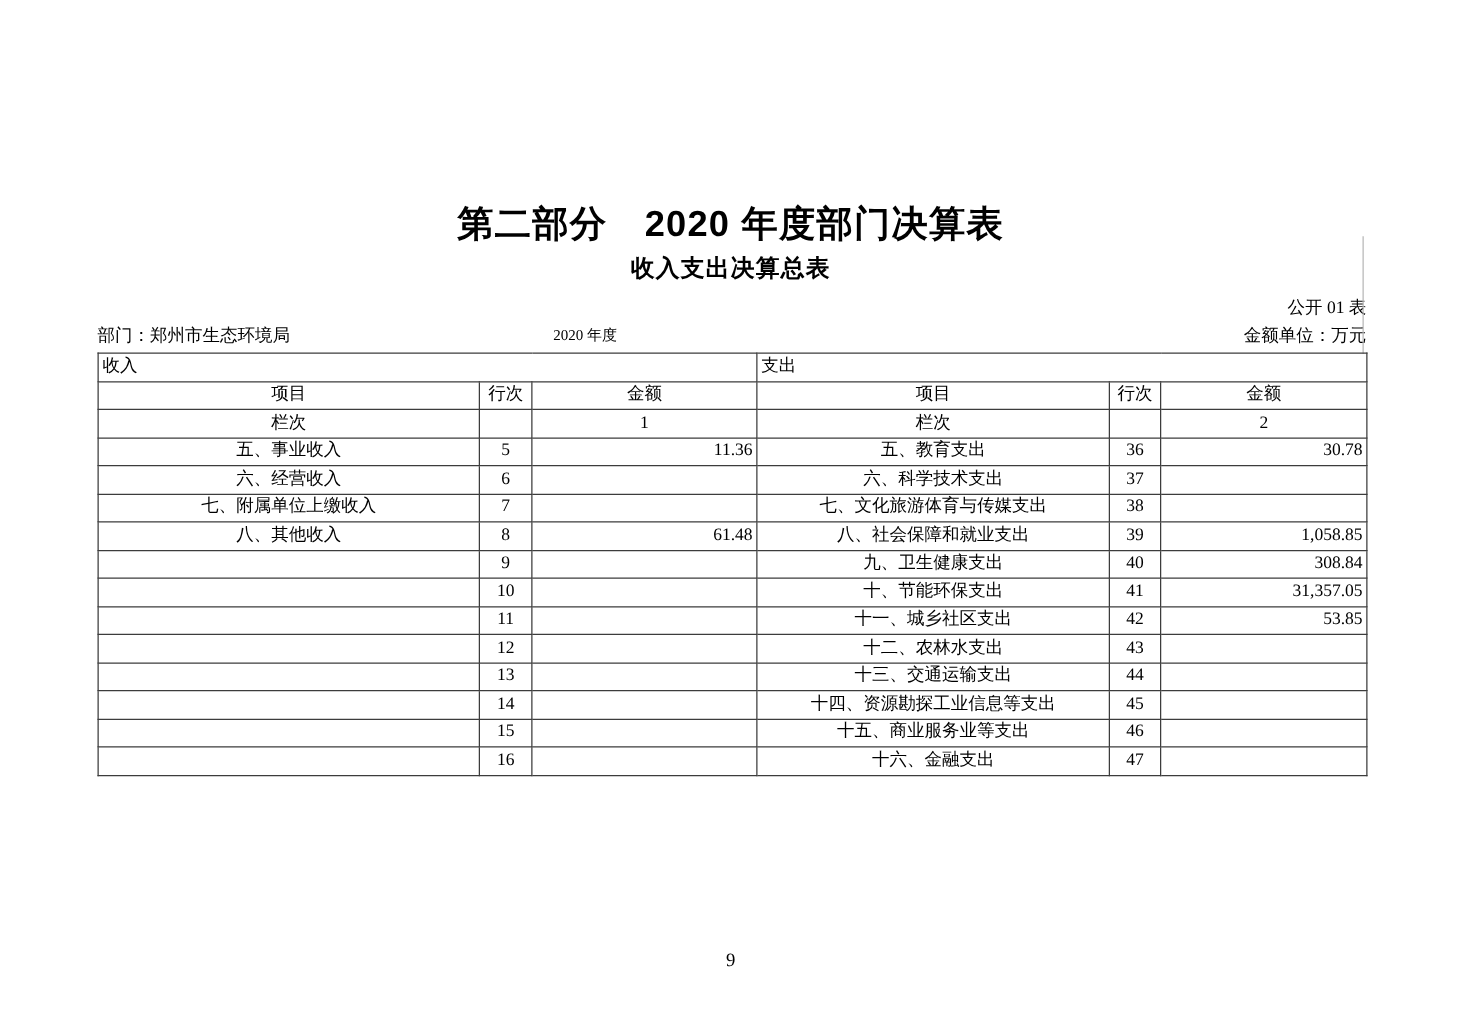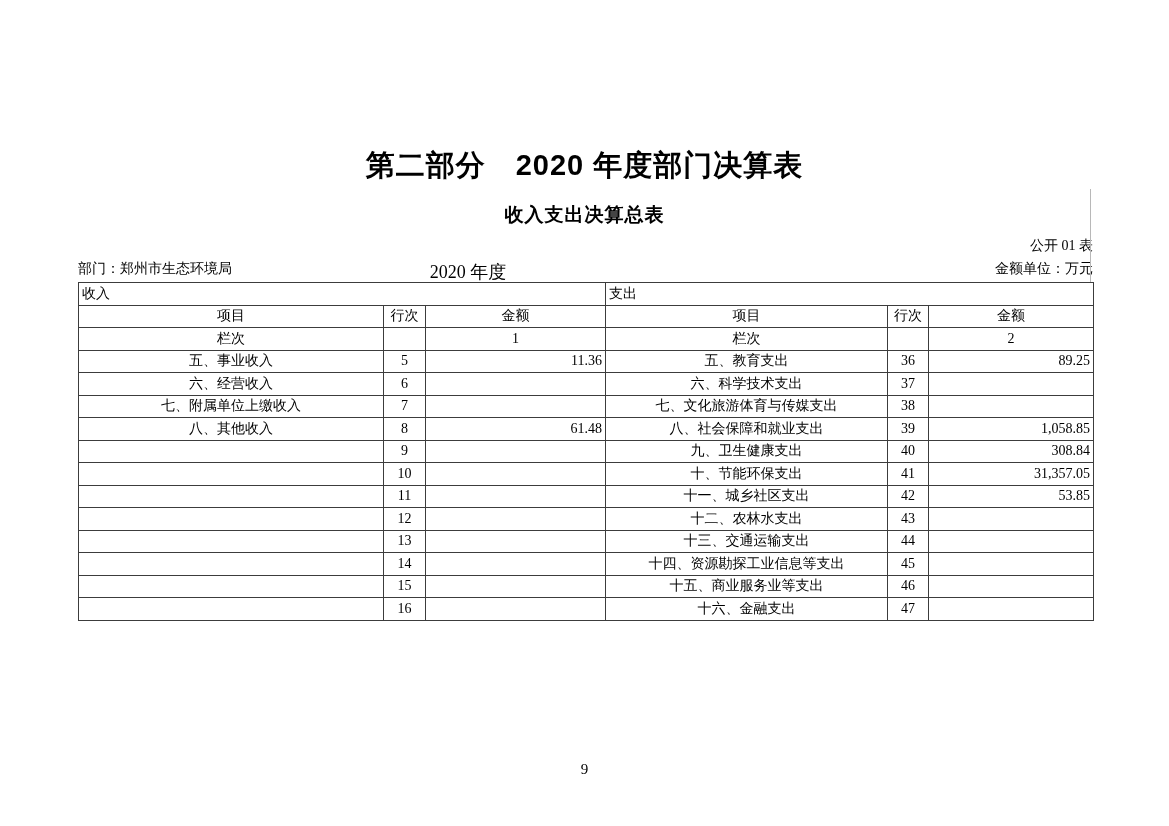--- a/index.html
+++ b/index.html
@@ -4,37 +4,37 @@
 <style>
   * { margin: 0; padding: 0; box-sizing: border-box; }
   html, body { background: #ffffff; }
   body {
     width: 1169px; height: 826px;
     position: relative;
     font-family: "Liberation Serif", "DejaVu Serif", serif;
     color: #000;
   }
   .doc-title {
-    position: absolute; top: 146px; left: 0; width: 1169px;
+    position: absolute; top: 160px; left: 0; width: 1169px;
     text-align: center;
     font-family: "Liberation Sans", "DejaVu Sans", sans-serif;
     font-weight: bold; font-size: 29px; letter-spacing: 1px;
   }
   .doc-subtitle {
     position: absolute; top: 202px; left: 0; width: 1169px;
     text-align: center;
     font-family: "Liberation Sans", "DejaVu Sans", sans-serif;
     font-weight: bold; font-size: 19px; letter-spacing: 1px;
   }
   .table-code {
     position: absolute; top: 237px; left: 0; width: 1093px;
     text-align: right; font-size: 14px; padding-left: 28px;
   }
   .meta-dept { position: absolute; top: 260px; left: 78px; font-size: 14px; }
-  .meta-year { position: absolute; top: 260px; left: 0; width: 936px; text-align: center; font-size: 18px; }
+  .meta-year { position: absolute; top: 260px; left: 0; width: 936px; text-align: center; font-size: 12px; }
   .meta-unit { position: absolute; top: 260px; left: 0; width: 1093px; text-align: right; font-size: 14px; }
   .frame-edge {
     position: absolute; left: 1090px; top: 189px; width: 1px; height: 94px;
     background: #b8b8b8;
   }
   table.budget {
     position: absolute; top: 282px; left: 78px;
     width: 1015px;
     border-collapse: collapse;
     table-layout: fixed;
@@ -98,21 +98,21 @@
       <td class="item">栏次</td>
       <td class="rowno"></td>
       <td class="colhead-center">2</td>
     </tr>
       <tr>
         <td class="item">五、事业收入</td>
         <td class="rowno">5</td>
         <td class="amount">11.36</td>
         <td class="item">五、教育支出</td>
         <td class="rowno">36</td>
-        <td class="amount">89.25</td>
+        <td class="amount">30.78</td>
       </tr>
       <tr>
         <td class="item">六、经营收入</td>
         <td class="rowno">6</td>
         <td class="amount"></td>
         <td class="item">六、科学技术支出</td>
         <td class="rowno">37</td>
         <td class="amount"></td>
       </tr>
       <tr>

